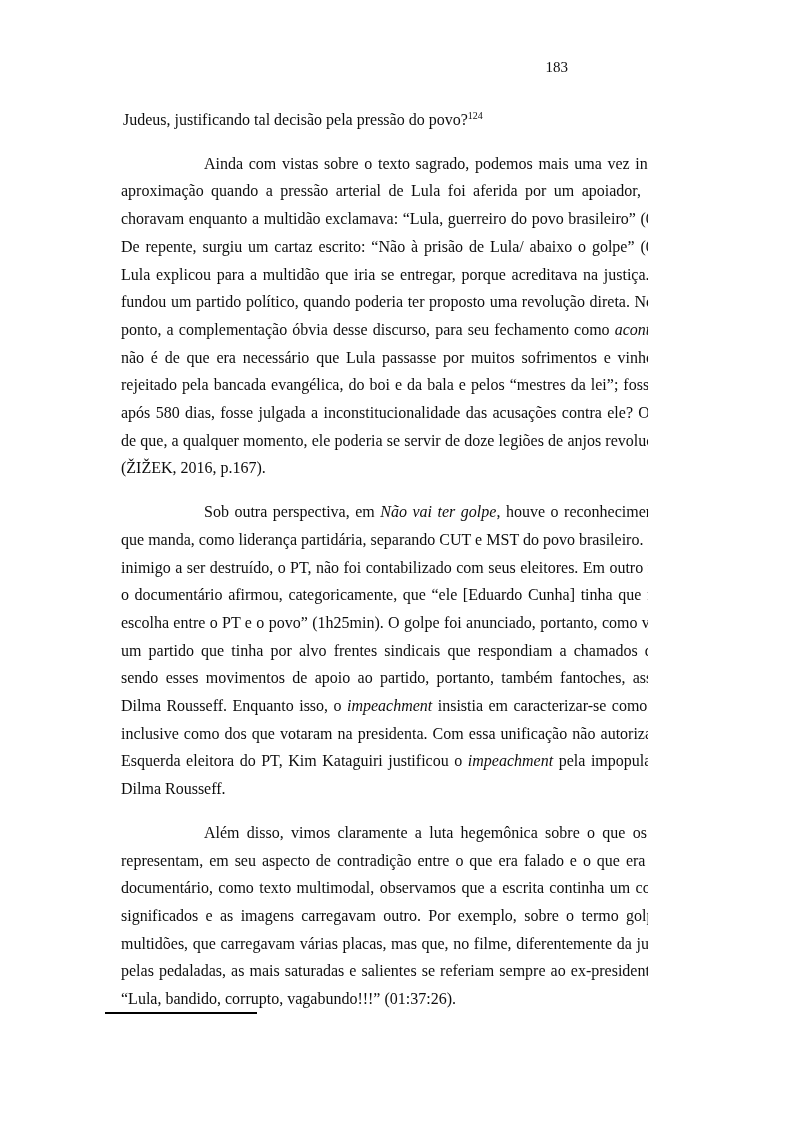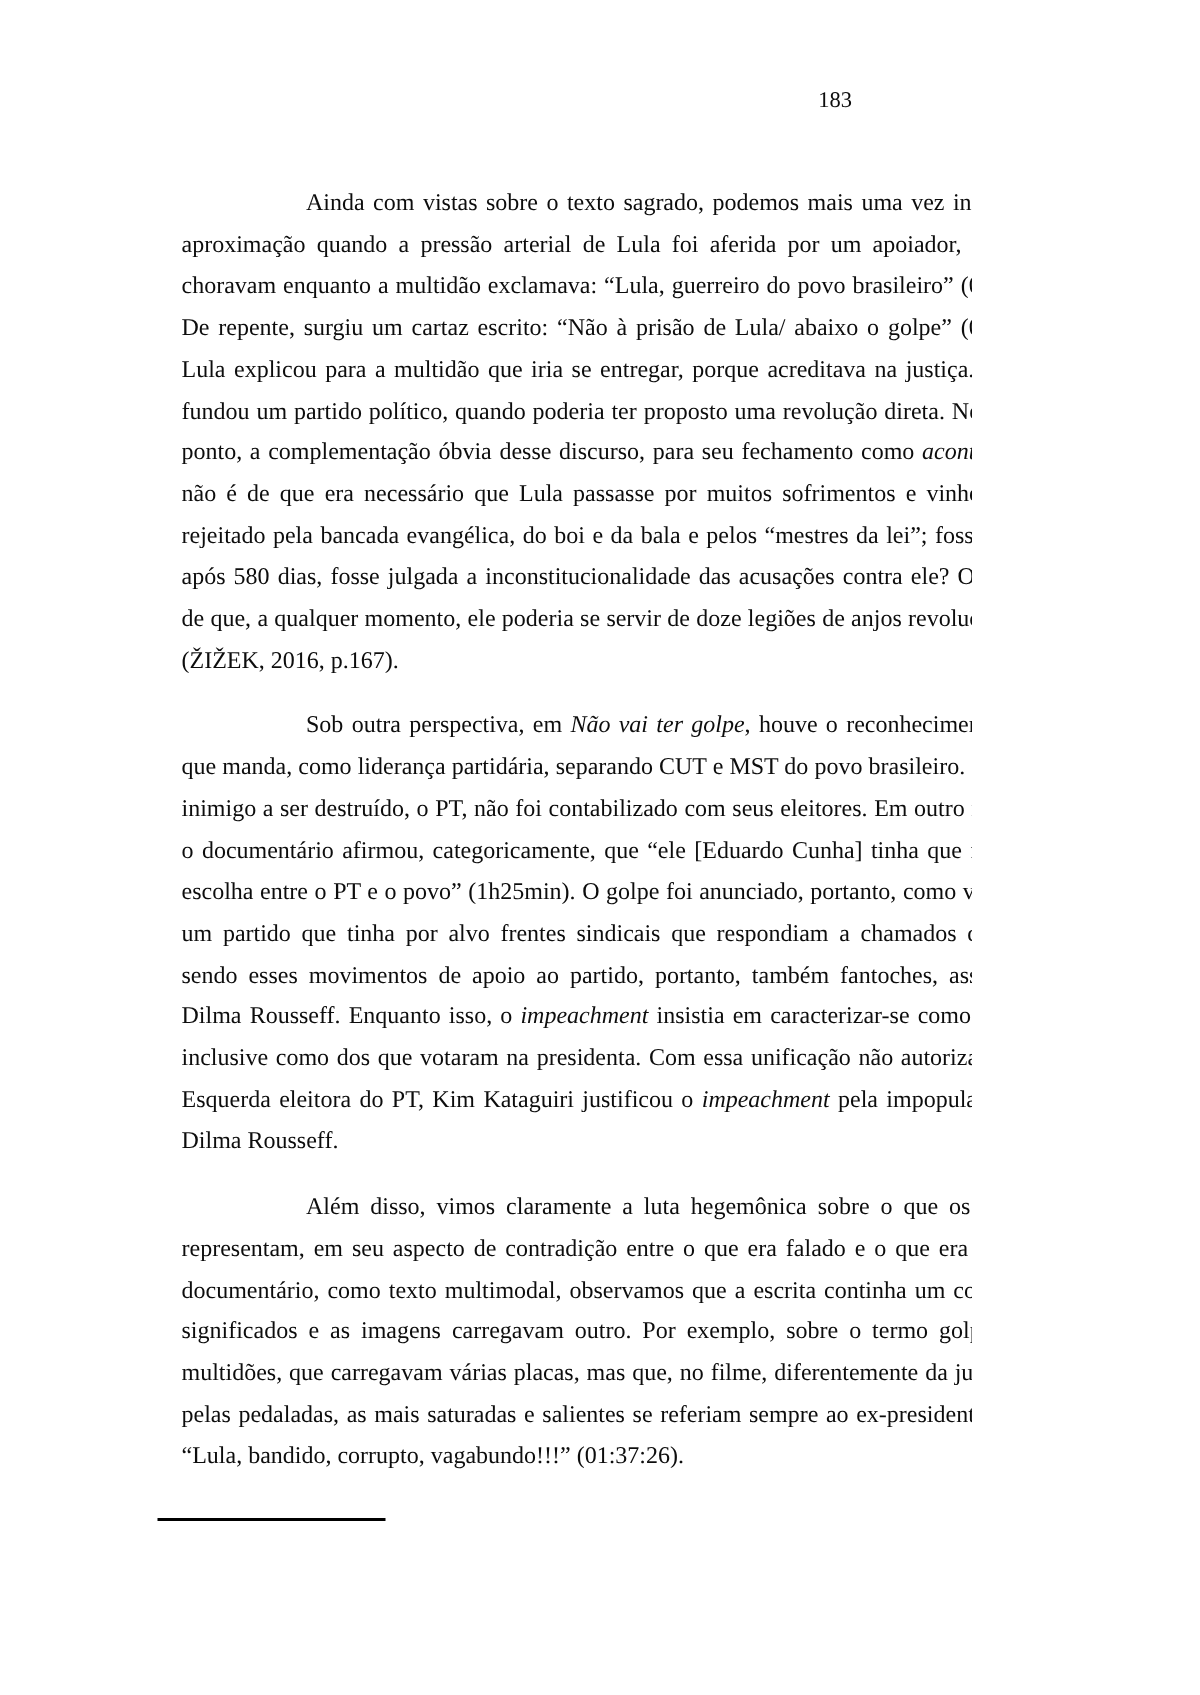--- a/index.html
+++ b/index.html
@@ -75,20 +75,21 @@
 </style>
 </head>
 <body>
 
 <div class="page">
 
   <div class="page-number">183</div>
 
   <div class="content">
 
+    <p class="intro-line"><span>Judeus, justificando tal decisão pela pressão do povo?</span><sup class="fn-ref">124</sup></p>
 
     <p class="para"><span>Ainda com vistas sobre o texto sagrado, podemos mais uma vez inferir certa aproximação quando a pressão arterial de Lula foi aferida por um apoiador, e pessoas choravam enquanto a multidão exclamava: “Lula, guerreiro do povo brasileiro” (01:45:29). De repente, surgiu um cartaz escrito: “Não à prisão de Lula/ abaixo o golpe” (01:45:33). Lula explicou para a multidão que iria se entregar, porque acreditava na justiça. Por isso, fundou um partido político, quando poderia ter proposto uma revolução direta. Nesse exato ponto, a complementação óbvia desse discurso, para seu fechamento como </span><i>acontecimento,</i><span> não é de que era necessário que Lula passasse por muitos sofrimentos e vinhesse a ser rejeitado pela bancada evangélica, do boi e da bala e pelos “mestres da lei”; fosse preso e, após 580 dias, fosse julgada a inconstitucionalidade das acusações contra ele? Ou melhor, de que, a qualquer momento, ele poderia se servir de doze legiões de anjos revolucionários? (ŽIŽEK, 2016, p.167).</span></p>
 
     <p class="para"><span>Sob outra perspectiva, em </span><i>Não vai ter golpe</i><span>, houve o reconhecimento do PT que manda, como liderança partidária, separando CUT e MST do povo brasileiro. Ou seja, o inimigo a ser destruído, o PT, não foi contabilizado com seus eleitores. Em outro momento, o documentário afirmou, categoricamente, que “ele [Eduardo Cunha] tinha que fazer uma escolha entre o PT e o povo” (1h25min). O golpe foi anunciado, portanto, como vontade de um partido que tinha por alvo frentes sindicais que respondiam a chamados de ordem, sendo esses movimentos de apoio ao partido, portanto, também fantoches, assim como Dilma Rousseff. Enquanto isso, o </span><i>impeachment</i><span> insistia em caracterizar-se como de </span><i>todos</i><span>, inclusive como dos que votaram na presidenta. Com essa unificação não autorizada com a Esquerda eleitora do PT, Kim Kataguiri justificou o </span><i>impeachment</i><span> pela impopularidade de Dilma Rousseff.</span></p>
 
     <p class="para"><span>Além disso, vimos claramente a luta hegemônica sobre o que os protestos representam, em seu aspecto de contradição entre o que era falado e o que era visto. No documentário, como texto multimodal, observamos que a escrita continha um conjunto de significados e as imagens carregavam outro. Por exemplo, sobre o termo golpe, vimos multidões, que carregavam várias placas, mas que, no filme, diferentemente da justificativa pelas pedaladas, as mais saturadas e salientes se referiam sempre ao ex-presidente, do tipo “Lula, bandido, corrupto, vagabundo!!!” (01:37:26).</span></p>
 
   </div>
 
   <div class="footnote-area">

